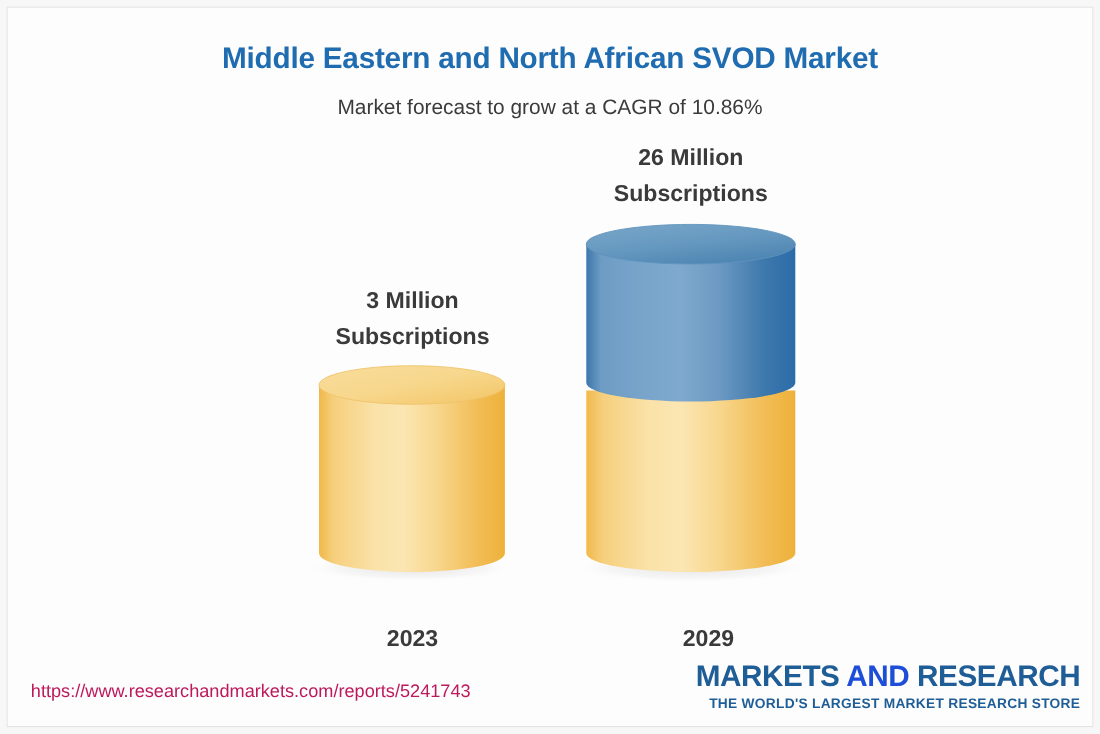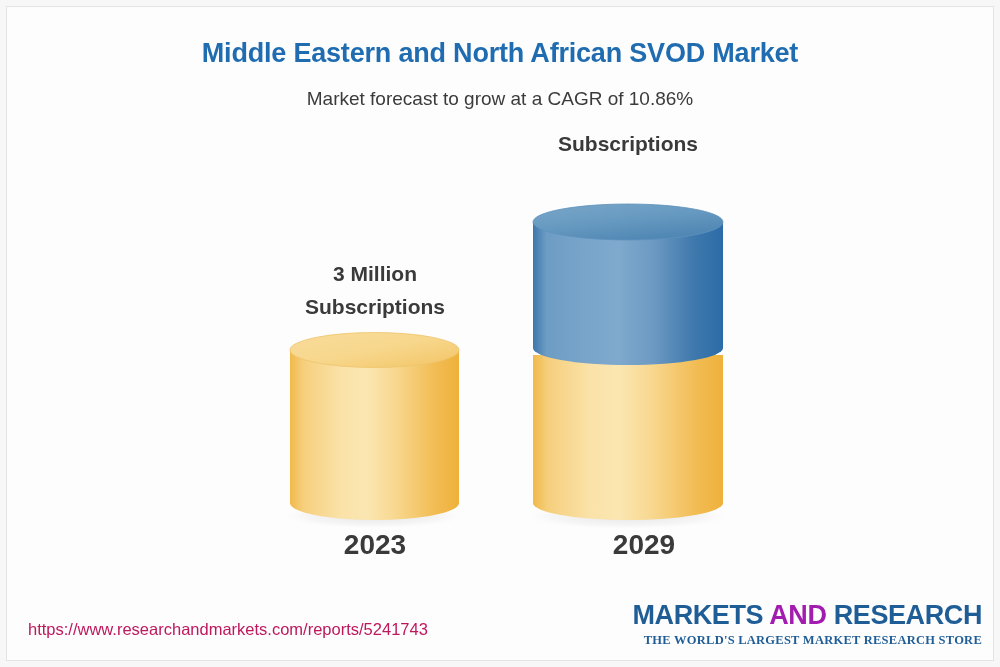--- a/index.html
+++ b/index.html
@@ -63,24 +63,25 @@
     line-height: 1.55;
     font-family: "Liberation Sans Narrow", "Liberation Sans", sans-serif;
   }
   #value-label-0 { left: 255px; top: 258px; width: 240px; }
   #value-label-1 { left: 508px; top: 128px; width: 240px; }
 
   
   .clabel {
     position: absolute;
     text-align: center;
-    font-size: 28px;
+    font-size: 21px;
     font-weight: bold;
     color: #3a3a3a;
     font-family: "Liberation Sans Narrow", "Liberation Sans", sans-serif;
+    margin-top: 40px;
   }
   #cat-label-0 { left: 255px; top: 529px; width: 240px; }
   #cat-label-1 { left: 524px; top: 529px; width: 240px; }
 
   
   #chart-svg {
     position: absolute;
     left: 0;
     top: 0;
   }
@@ -100,28 +101,28 @@
     text-align: right;
   }
   .logo-main {
     font-size: 27px;
     font-weight: bold;
     color: #1f5d97;
     letter-spacing: -0.4px;
     font-family: "Liberation Sans Narrow", "Liberation Sans", sans-serif;
     white-space: nowrap;
   }
-  .logo-main .gold { color: #a21caf; }
+  .logo-main .gold { color: #1d4ed8; }
   .logo-tag {
     font-size: 12.5px;
     font-weight: bold;
     color: #1f5d97;
     letter-spacing: 0.25px;
     margin-top: 2px;
-    font-family: Liberation Serif, serif;
+    font-family: Liberation Sans, sans-serif;
     white-space: nowrap;
     text-align: right;
   }
 </style>
 </head>
 <body>
 
 <div id="canvas">
   <div class="card"></div>
 
@@ -181,20 +182,21 @@
 
       <ellipse cx="628" cy="222" rx="95" ry="18" fill="url(#gradBlueTop)" stroke="#5e93bd" stroke-width="0.8"></ellipse>
     </g>
   </svg>
 
   <div class="vlabel" id="value-label-0">
     <div>3 Million</div>
     <div>Subscriptions</div>
   </div>
   <div class="vlabel" id="value-label-1">
+    <div>26 Million</div>
     <div>Subscriptions</div>
   </div>
 
   <div class="clabel" id="cat-label-0">2023</div>
   <div class="clabel" id="cat-label-1">2029</div>
 
   <div class="url">https://www.researchandmarkets.com/reports/5241743</div>
 
   <div class="logo">
     <div class="logo-main"><span>MARKETS </span><span class="gold">AND </span><span>RESEARCH</span></div>

